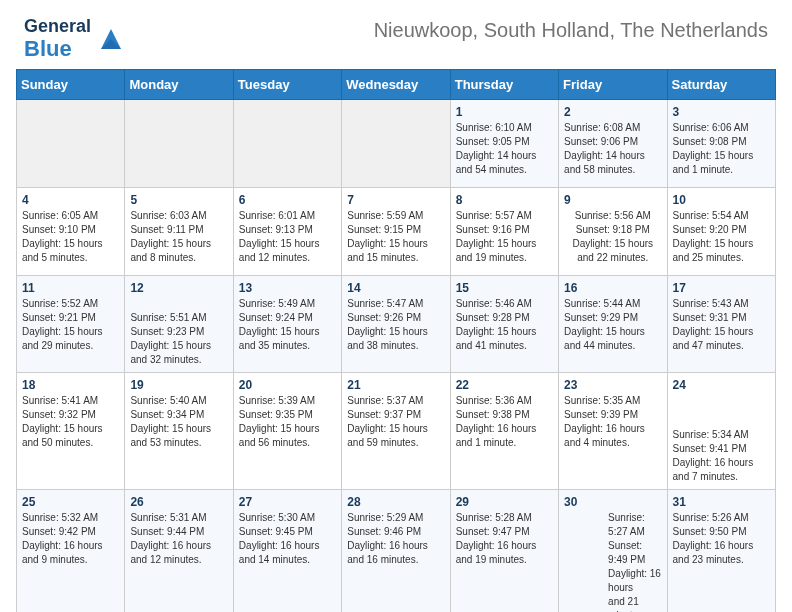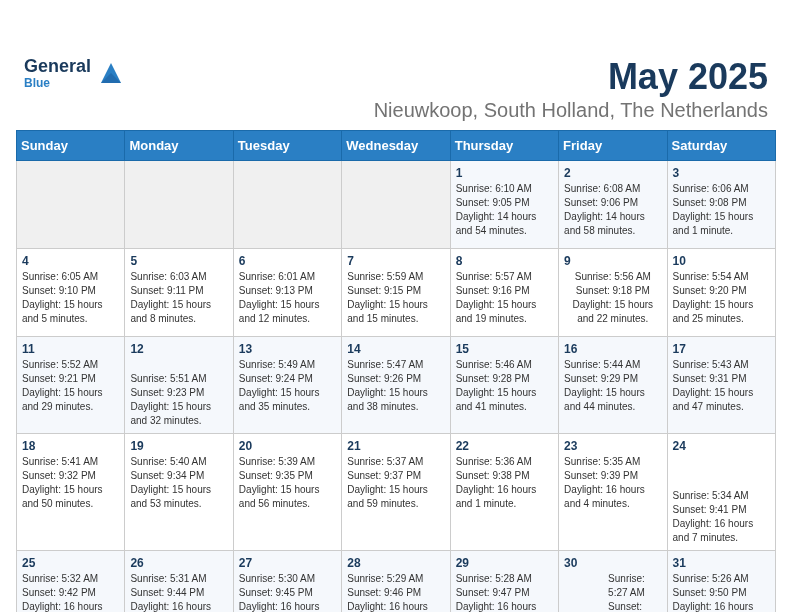--- a/index.html
+++ b/index.html
@@ -6,40 +6,39 @@
     body {
       font-family: Arial, sans-serif;
       background: #fff;
       width: 792px;
       min-height: 612px;
     }
     .header {
       display: flex;
       align-items: flex-start;
       justify-content: space-between;
-      padding: 32px 24px 8px 24px;
-      margin-top: 25px;
+      padding: 17px 24px 8px 24px;
     }
     .logo {
       display: flex;
       align-items: center;
       gap: 4px;
     }
     .logo-text {
       display: flex;
       flex-direction: column;
       line-height: 1.1;
     }
     .logo-general {
       font-size: 18px;
       font-weight: bold;
       color: #1a3a5c;
     }
     .logo-blue {
-      font-size: 12px;
+      font-size: 22px;
       font-weight: bold;
       color: #2a7fc4;
     }
     .logo-icon {
       width: 28px;
       height: 28px;
       margin-left: 2px;
     }
     .title-block {
       text-align: right;
@@ -111,21 +110,20 @@
     <div class="logo-text">
       <span class="logo-general">General</span>
       <span class="logo-blue">Blue</span>
     </div>
     <svg class="logo-icon" viewBox="0 0 28 28" xmlns="http://www.w3.org/2000/svg">
       <polygon points="4,24 14,4 24,24" fill="#2a7fc4"></polygon>
       <polygon points="14,14 24,24 4,24" fill="#1a5a9a" opacity="0.5"></polygon>
     </svg>
   </div>
   <div class="title-block">
-    <div class="month-title">May 2025</div>
     <div class="subtitle">Nieuwkoop, South Holland, The Netherlands</div>
   </div>
 </div>
 
 <div class="calendar-wrapper">
   <table>
     <thead>
       <tr>
       <th>Sunday</th>
           <th>Monday</th>

